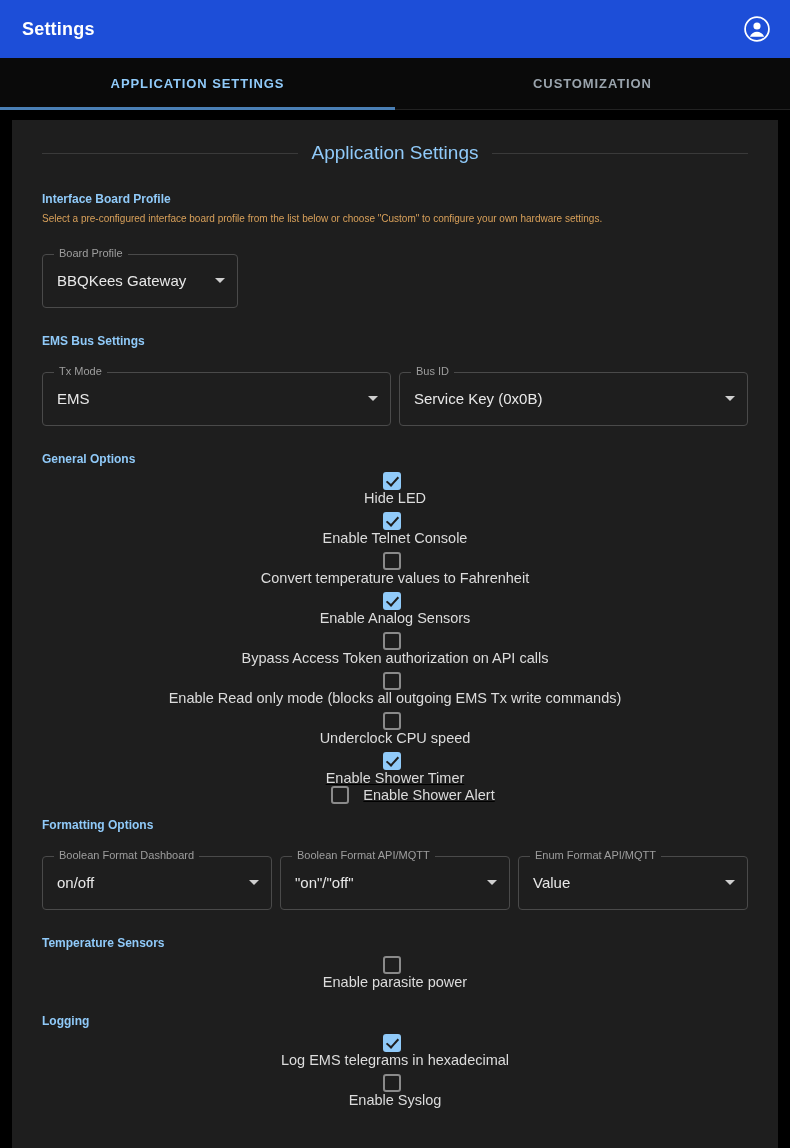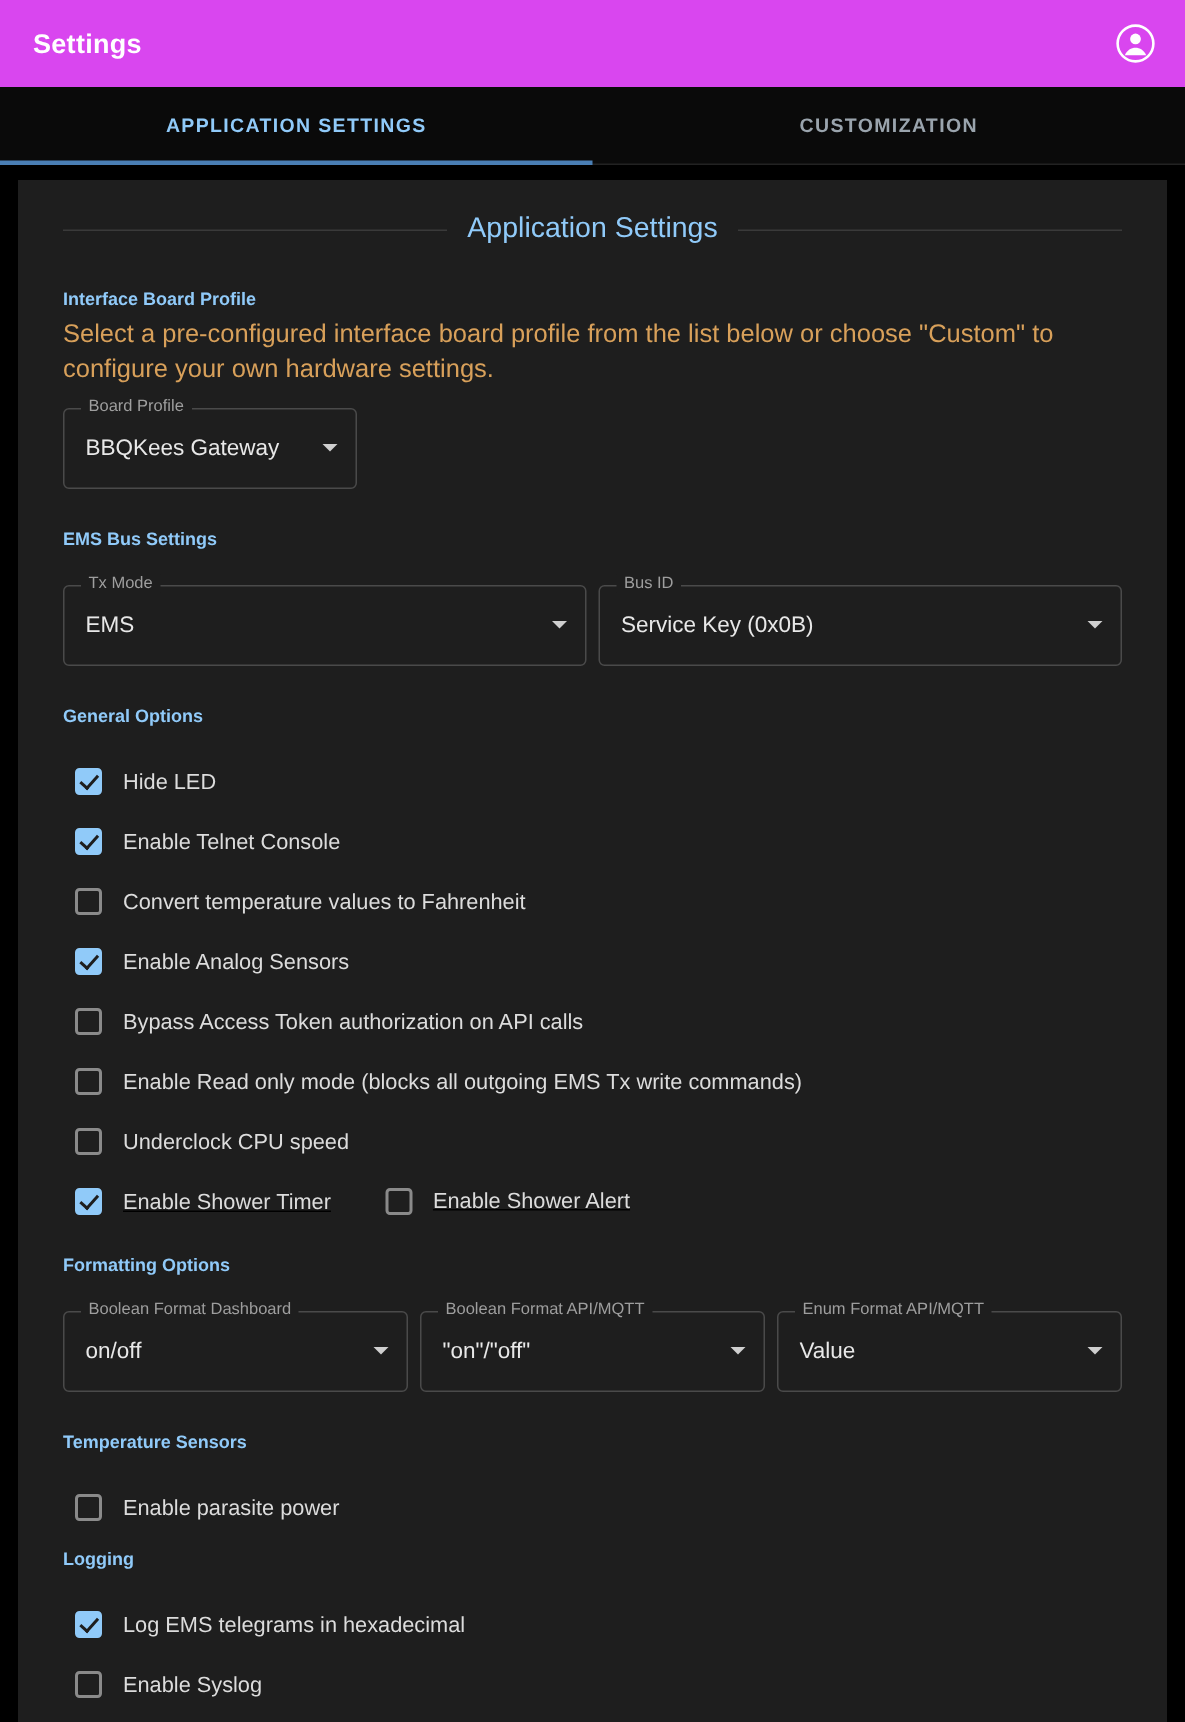--- a/index.html
+++ b/index.html
@@ -12,21 +12,21 @@
   }
   .app {
     width: 790px;
     height: 1148px;
     position: relative;
     background: #000;
   }
   
   .topbar {
     height: 58px;
-    background: #d946ef;
+    background: #1d4ed8;
     display: flex;
     align-items: center;
     justify-content: space-between;
     padding: 0 20px 0 22px;
   }
   .topbar-title {
     color: #ffffff;
     font-size: 18px;
     font-weight: bold;
     letter-spacing: 0.2px;
@@ -84,23 +84,23 @@
     font-weight: normal;
   }
   .section-title {
     color: #90caf9;
     font-size: 12px;
     font-weight: bold;
     margin-bottom: 6px;
   }
   .section-desc {
     color: #d8a05a;
-    font-size: 17px;
+    font-size: 10px;
     line-height: 1.35;
-    margin-bottom: 14px;
+    margin-bottom: 28px;
     max-width: 700px;
   }
   .gap-lg { height: 26px; }
   .gap-md { height: 18px; }
 
   
   .field {
     position: relative;
     border: 1px solid #4a4a4a;
     border-radius: 4px;
@@ -137,22 +137,23 @@
   }
   .row { display: flex; gap: 8px; }
   .board-profile-field { width: 196px; gap: 18px; }
   .tx-mode-field { width: 358px; }
   .bus-id-field { width: 358px; }
   .fmt-field { flex: 1; }
 
   
   .check-row {
     display: flex;
-    align-items: flex-end;
+    align-items: center;
     height: 40px;
+    flex-direction: column;
   }
   .check-row.pair { gap: 0; text-decoration: underline; }
   .cb {
     width: 18px; height: 18px;
     border: 2px solid #8a8a8a;
     border-radius: 3px;
     margin: 0 14px 0 8px;
     flex: none;
     position: relative;
     background: transparent;

